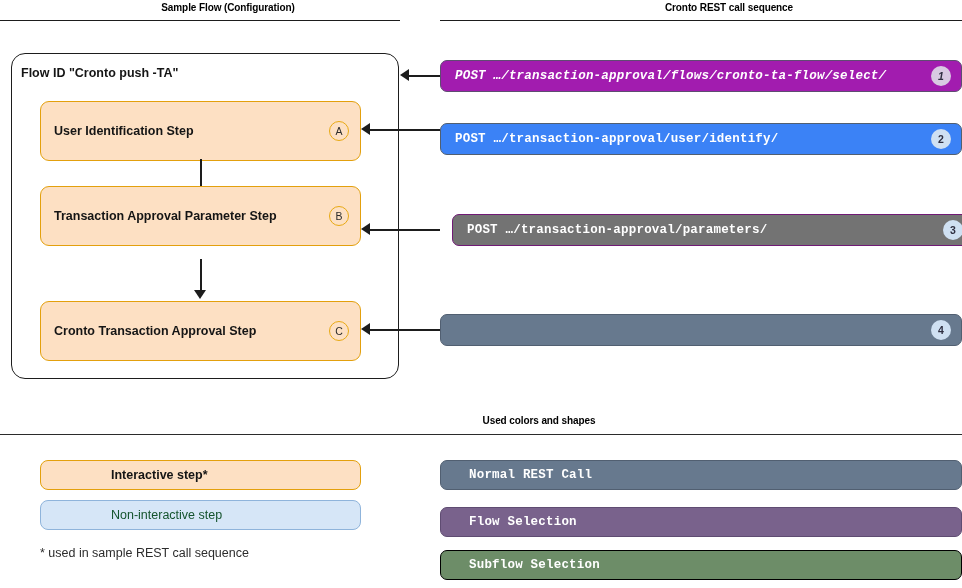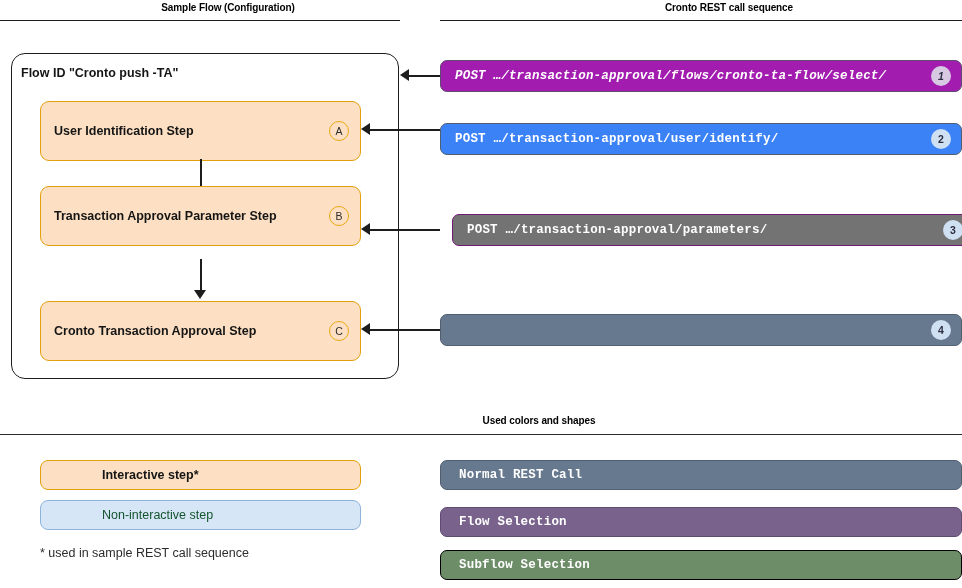--- a/index.html
+++ b/index.html
@@ -193,21 +193,21 @@
     position: absolute;
     left: 40px;
     width: 321px;
     height: 30px;
     box-sizing: border-box;
     border-radius: 8px;
     display: flex;
     align-items: center;
     font-size: 12.5px;
   }
-  .legend-step .legend-text { margin-left: 13px; white-space: nowrap; padding-left: 48px; }
+  .legend-step .legend-text { margin-left: 22px; white-space: nowrap; padding-left: 48px; }
   #legend-interactive {
     top: 460px;
     background: #fde0c3;
     border: 1.6px solid #e3a00d;
   }
   #legend-interactive .legend-text { font-weight: bold; color: #151515; }
   #legend-noninteractive {
     top: 500px;
     background: #d6e6f7;
     border: 1.6px solid #8fb4db;
@@ -231,21 +231,21 @@
     box-sizing: border-box;
     border-radius: 7px;
     display: flex;
     align-items: center;
     font-family: "Liberation Mono", "DejaVu Sans Mono", monospace;
     font-weight: bold;
     font-size: 12.5px;
     color: #ffffff;
     letter-spacing: 0.2px;
   }
-  .legend-bar .legend-text { margin-left: 18px; white-space: nowrap; font-family: Liberation Mono, monospace; }
+  .legend-bar .legend-text { margin-left: 28px; white-space: nowrap; font-family: Liberation Mono, monospace; }
   #legend-normal  { top: 460px; background: #67798e; border: 1px solid #515f71; }
   #legend-flow    { top: 507px; background: #79628c; border: 1px solid #5f4c72; }
   #legend-subflow { top: 550px; background: #6d8d68; border: 1px solid #000000; }
 </style>
 </head>
 <body>
 
 <div class="sec-title" id="title-flow">Sample Flow (Configuration)</div>
 <div class="rule" id="rule-flow"></div>
 

